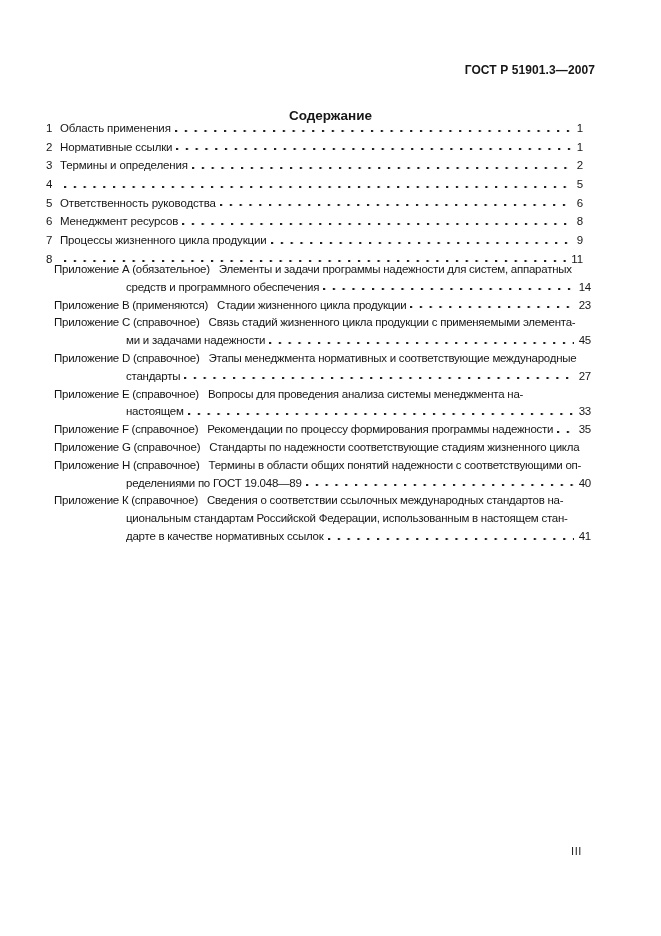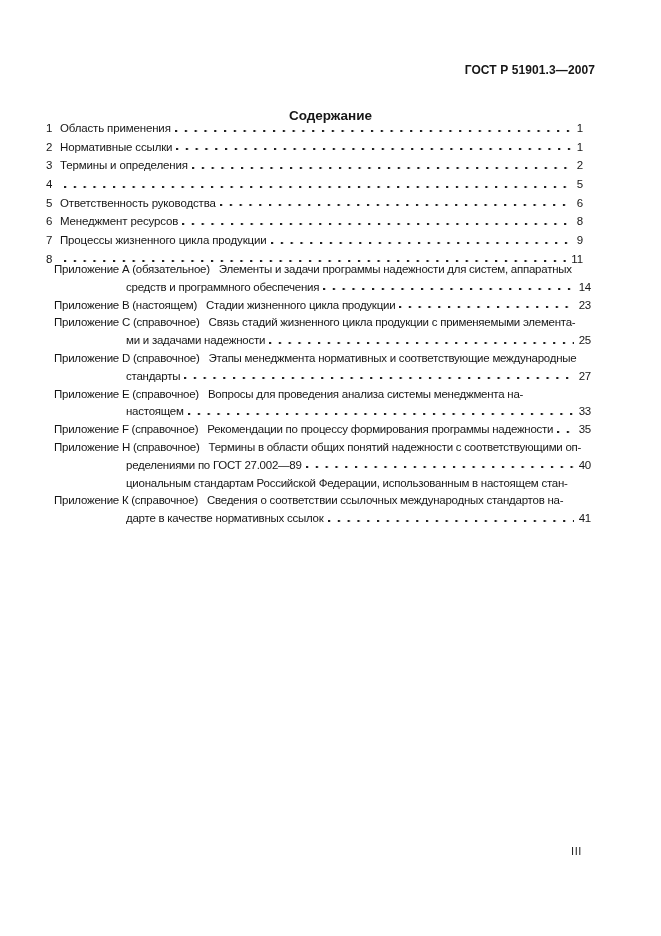--- a/index.html
+++ b/index.html
@@ -159,36 +159,36 @@
       </div>
       <div class="app-row cont">
         <span class="txt">средств и программного обеспечения</span>
         <span class="leader"></span>
         <span class="pg">14</span>
       </div>
     </div>
 
     <div class="app-entry">
       <div class="app-row">
-        <span class="app-label">Приложение В (настоящем)</span>
+        <span class="app-label">Приложение В (применяются)</span>
         <span class="txt">Стадии жизненного цикла продукции</span>
         <span class="leader"></span>
         <span class="pg">23</span>
       </div>
     </div>
 
     <div class="app-entry">
       <div class="app-row">
         <span class="app-label">Приложение С (справочное)</span>
         <span class="txt">Связь стадий жизненного цикла продукции с применяемыми элемента-</span>
       </div>
       <div class="app-row cont">
         <span class="txt">ми и задачами надежности</span>
         <span class="leader"></span>
-        <span class="pg">25</span>
+        <span class="pg">45</span>
       </div>
     </div>
 
     <div class="app-entry">
       <div class="app-row">
         <span class="app-label">Приложение D (справочное)</span>
         <span class="txt">Этапы менеджмента нормативных и соответствующие международные</span>
       </div>
       <div class="app-row cont">
         <span class="txt">стандарты</span>
@@ -212,43 +212,47 @@
     <div class="app-entry">
       <div class="app-row">
         <span class="app-label">Приложение F (справочное)</span>
         <span class="txt">Рекомендации по процессу формирования программы надежности</span>
         <span class="leader"></span>
         <span class="pg">35</span>
       </div>
     </div>
 
     <div class="app-entry">
+      <div class="app-row">
+        <span class="app-label">Приложение G (справочное)</span>
+        <span class="txt">Стандарты по надежности соответствующие стадиям жизненного цикла</span>
+      </div>
     </div>
 
     <div class="app-entry">
       <div class="app-row">
         <span class="app-label">Приложение Н (справочное)</span>
         <span class="txt">Термины в области общих понятий надежности с соответствующими оп-</span>
       </div>
       <div class="app-row cont">
-        <span class="txt">ределениями по ГОСТ 27.002—89</span>
+        <span class="txt">ределениями по ГОСТ 19.048—89</span>
         <span class="leader"></span>
         <span class="pg">40</span>
       </div>
     </div>
 
     <div class="app-entry">
-      <div class="app-row cont">
-        <span class="txt">циональным стандартам Российской Федерации, использованным в настоящем стан-</span>
-      </div>
       <div class="app-row">
         <span class="app-label">Приложение К (справочное)</span>
         <span class="txt">Сведения о соответствии ссылочных международных стандартов на-</span>
       </div>
       <div class="app-row cont">
+        <span class="txt">циональным стандартам Российской Федерации, использованным в настоящем стан-</span>
+      </div>
+      <div class="app-row cont">
         <span class="txt">дарте в качестве нормативных ссылок</span>
         <span class="leader"></span>
         <span class="pg">41</span>
       </div>
     </div>
 
   </div>
 
   <div class="folio">III</div>
 

